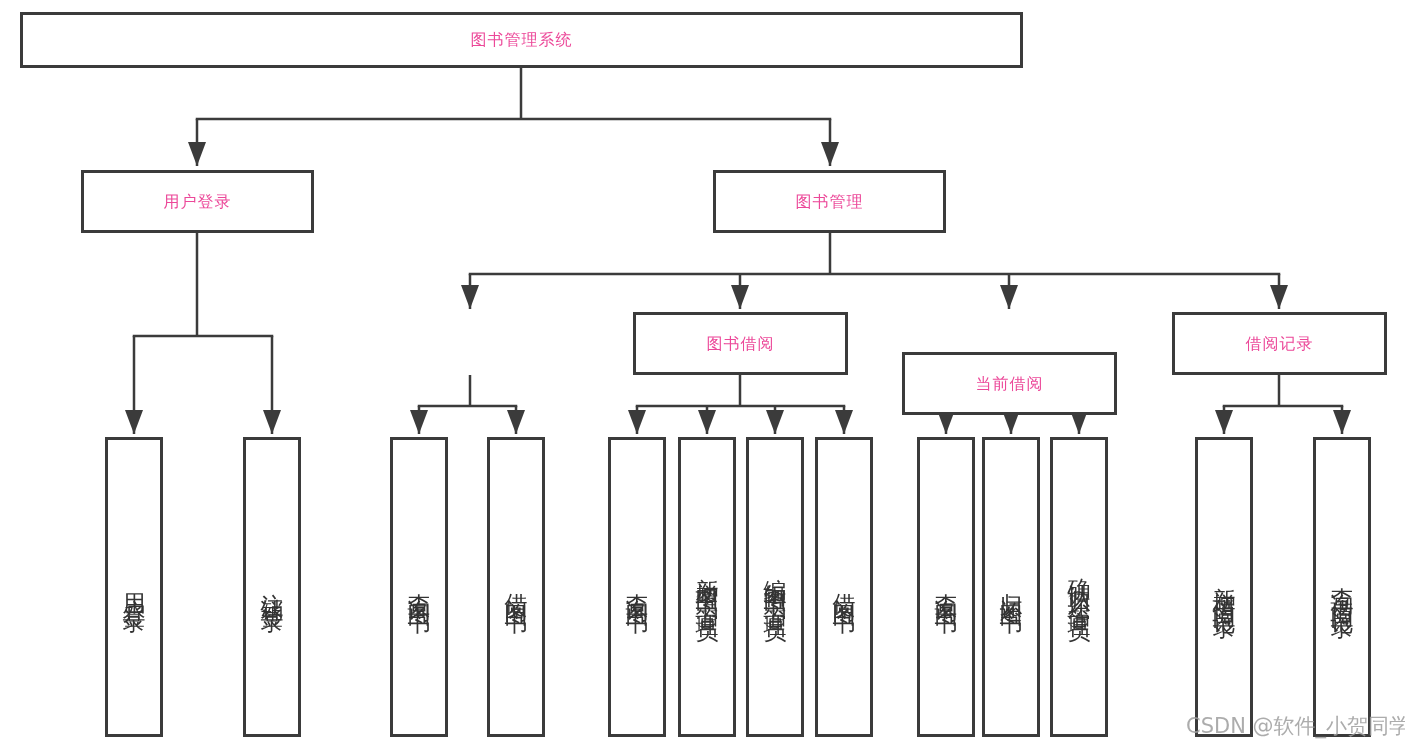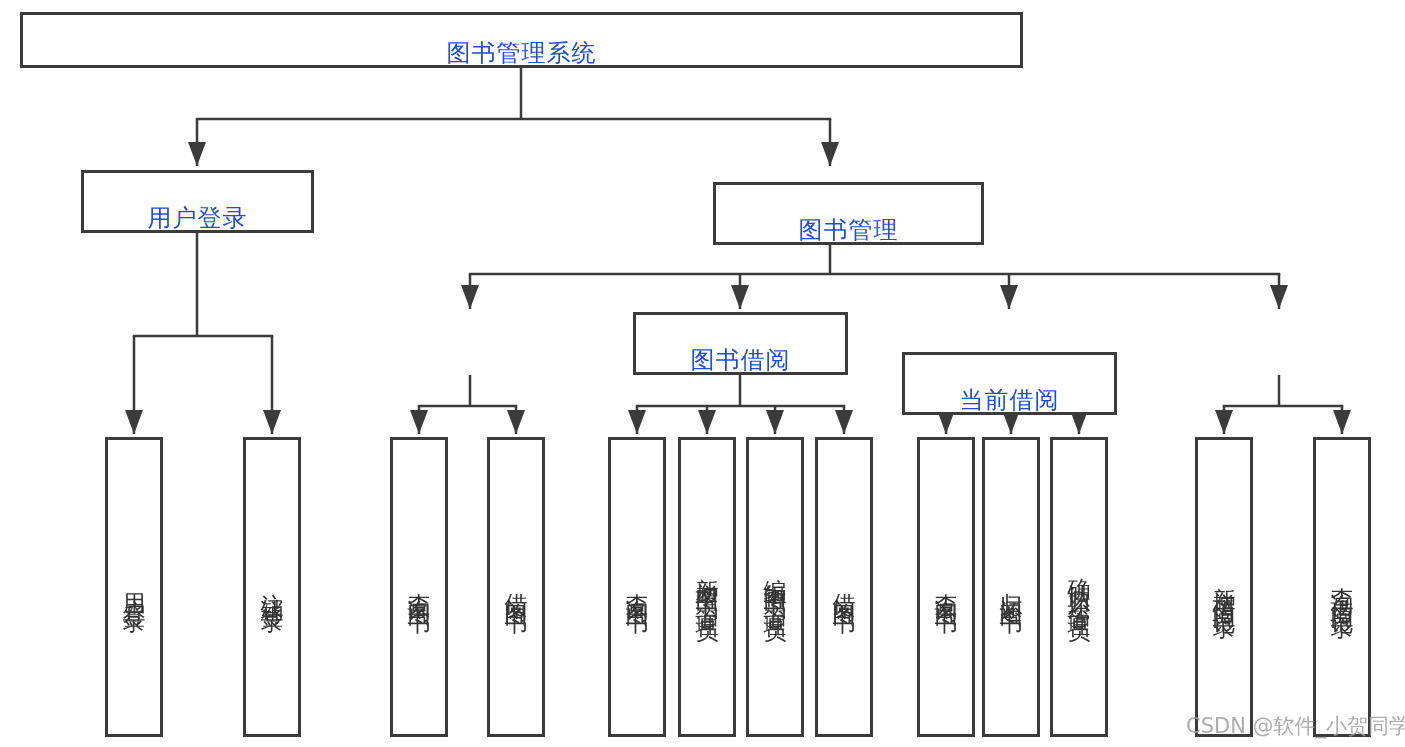--- a/index.html
+++ b/index.html
@@ -21,31 +21,31 @@
     top: 0;
     width: 1405px;
     height: 747px;
   }
   .node {
     position: absolute;
     box-sizing: border-box;
     border: 3px solid #3b3b3b;
     background: #ffffff;
     display: flex;
-    align-items: flex-end;
+    align-items: center;
     justify-content: center;
-    color: #1d4ed8;
-    font-size: 24px;
+    color: #ec4899;
+    font-size: 16px;
     letter-spacing: 1px;
     line-height: 1;
     white-space: nowrap;
   }
   .node.root   { left: 20px;  top: 12px;  width: 1003px; height: 56px; }
   .node.lvl2-a { left: 81px;  top: 170px; width: 233px;  height: 63px; }
-  .node.lvl2-b { left: 713px; top: 170px; width: 271px;  height: 63px; margin-top: 12px; }
+  .node.lvl2-b { left: 713px; top: 170px; width: 233px;  height: 63px; }
   .node.lvl3   { top: 312px; width: 215px; height: 63px; }
   .node.lvl3-a { left: 363px; }
   .node.lvl3-b { left: 633px; }
   .node.lvl3-c { left: 902px; margin-top: 40px; }
   .node.lvl3-d { left: 1172px; }
   .leaf {
     position: absolute;
     box-sizing: border-box;
     top: 437px;
     width: 58px;
@@ -152,20 +152,23 @@
   <div class="node lvl2-b">
     <span>图书管理</span>
   </div>
 
   <div class="node lvl3 lvl3-b">
     <span>图书借阅</span>
   </div>
   <div class="node lvl3 lvl3-c">
     <span>当前借阅</span>
   </div>
+  <div class="node lvl3 lvl3-d">
+    <span>借阅记录</span>
+  </div>
 
   <div class="leaf p1">
     <span class="vlabel">用户登录</span>
   </div>
   <div class="leaf p2">
     <span class="vlabel">注销登录</span>
   </div>
 
   <div class="leaf p3">
     <span class="vlabel">查询图书</span>

